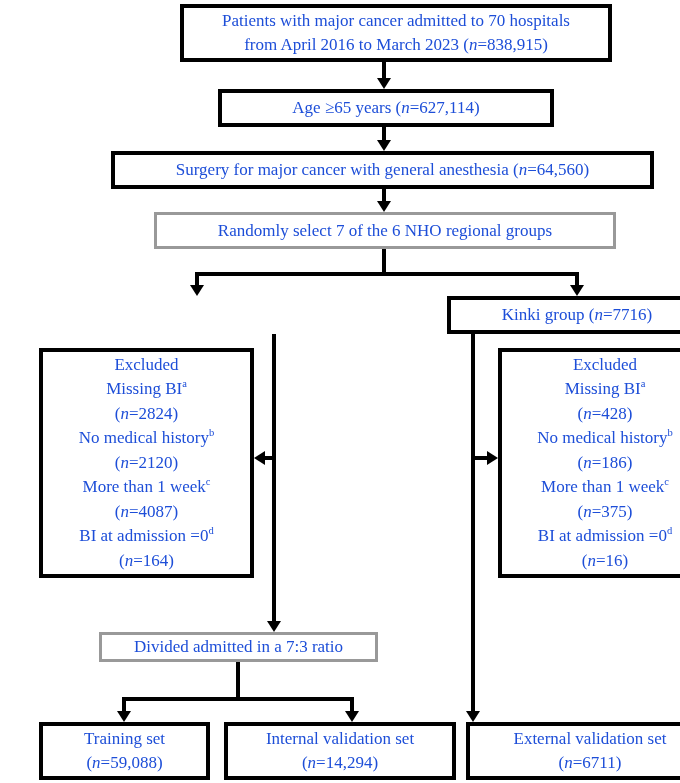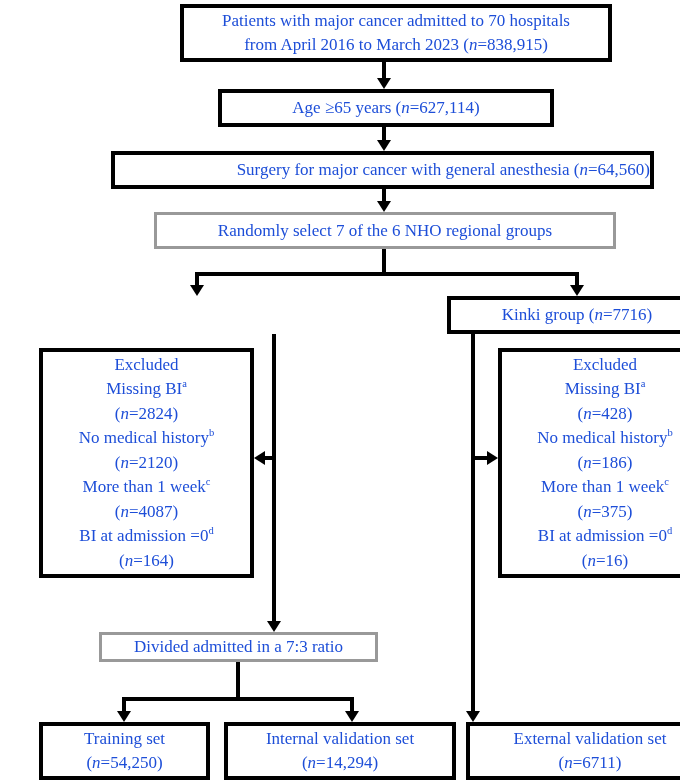--- a/index.html
+++ b/index.html
@@ -28,21 +28,21 @@
 
   <div class="box" style="left:144px;top:4px;width:432px;height:58px;">
       <div class="tline"><span>Patients with major cancer admitted to 70 hospitals</span></div>
       <div class="tline"><span>from April 2016 to March 2023 (</span><i>n</i><span>=838,915)</span></div>
     </div>
 
   <div class="box" style="left:182px;top:89px;width:336px;height:38px;">
       <div class="tline"><span>Age ≥65 years (</span><i>n</i><span>=627,114)</span></div>
     </div>
 
-  <div class="box" style="left:75px;top:151px;width:543px;height:38px;align-items:flex-end;">
+  <div class="box" style="left:75px;top:151px;width:543px;height:38px;">
       <div class="tline"><span>Surgery for major cancer with general anesthesia (</span><i>n</i><span>=64,560)</span></div>
     </div>
 
   <div class="box gray" style="left:118px;top:212px;width:462px;height:37px;">
       <div class="tline"><span>Randomly select 7 of the 6 NHO regional groups</span></div>
     </div>
 
 
   <div class="box" style="left:411px;top:296px;width:260px;height:38px;">
       <div class="tline"><span>Kinki group (</span><i>n</i><span>=7716)</span></div>
@@ -71,21 +71,21 @@
       <div class="tline"><span>BI at admission =0</span><sup>d</sup></div>
       <div class="tline"><span>(</span><i>n</i><span>=16)</span></div>
     </div>
 
   <div class="box gray" style="left:63px;top:632px;width:279px;height:30px;">
       <div class="tline"><span>Divided admitted in a 7:3 ratio</span></div>
     </div>
 
   <div class="box" style="left:3px;top:722px;width:171px;height:58px;">
       <div class="tline"><span>Training set</span></div>
-      <div class="tline"><span>(</span><i>n</i><span>=54,250)</span></div>
+      <div class="tline"><span>(</span><i>n</i><span>=59,088)</span></div>
     </div>
 
   <div class="box" style="left:188px;top:722px;width:232px;height:58px;">
       <div class="tline"><span>Internal validation set</span></div>
       <div class="tline"><span>(</span><i>n</i><span>=14,294)</span></div>
     </div>
 
   <div class="box" style="left:430px;top:722px;width:248px;height:58px;">
       <div class="tline"><span>External validation set</span></div>
       <div class="tline"><span>(</span><i>n</i><span>=6711)</span></div>

